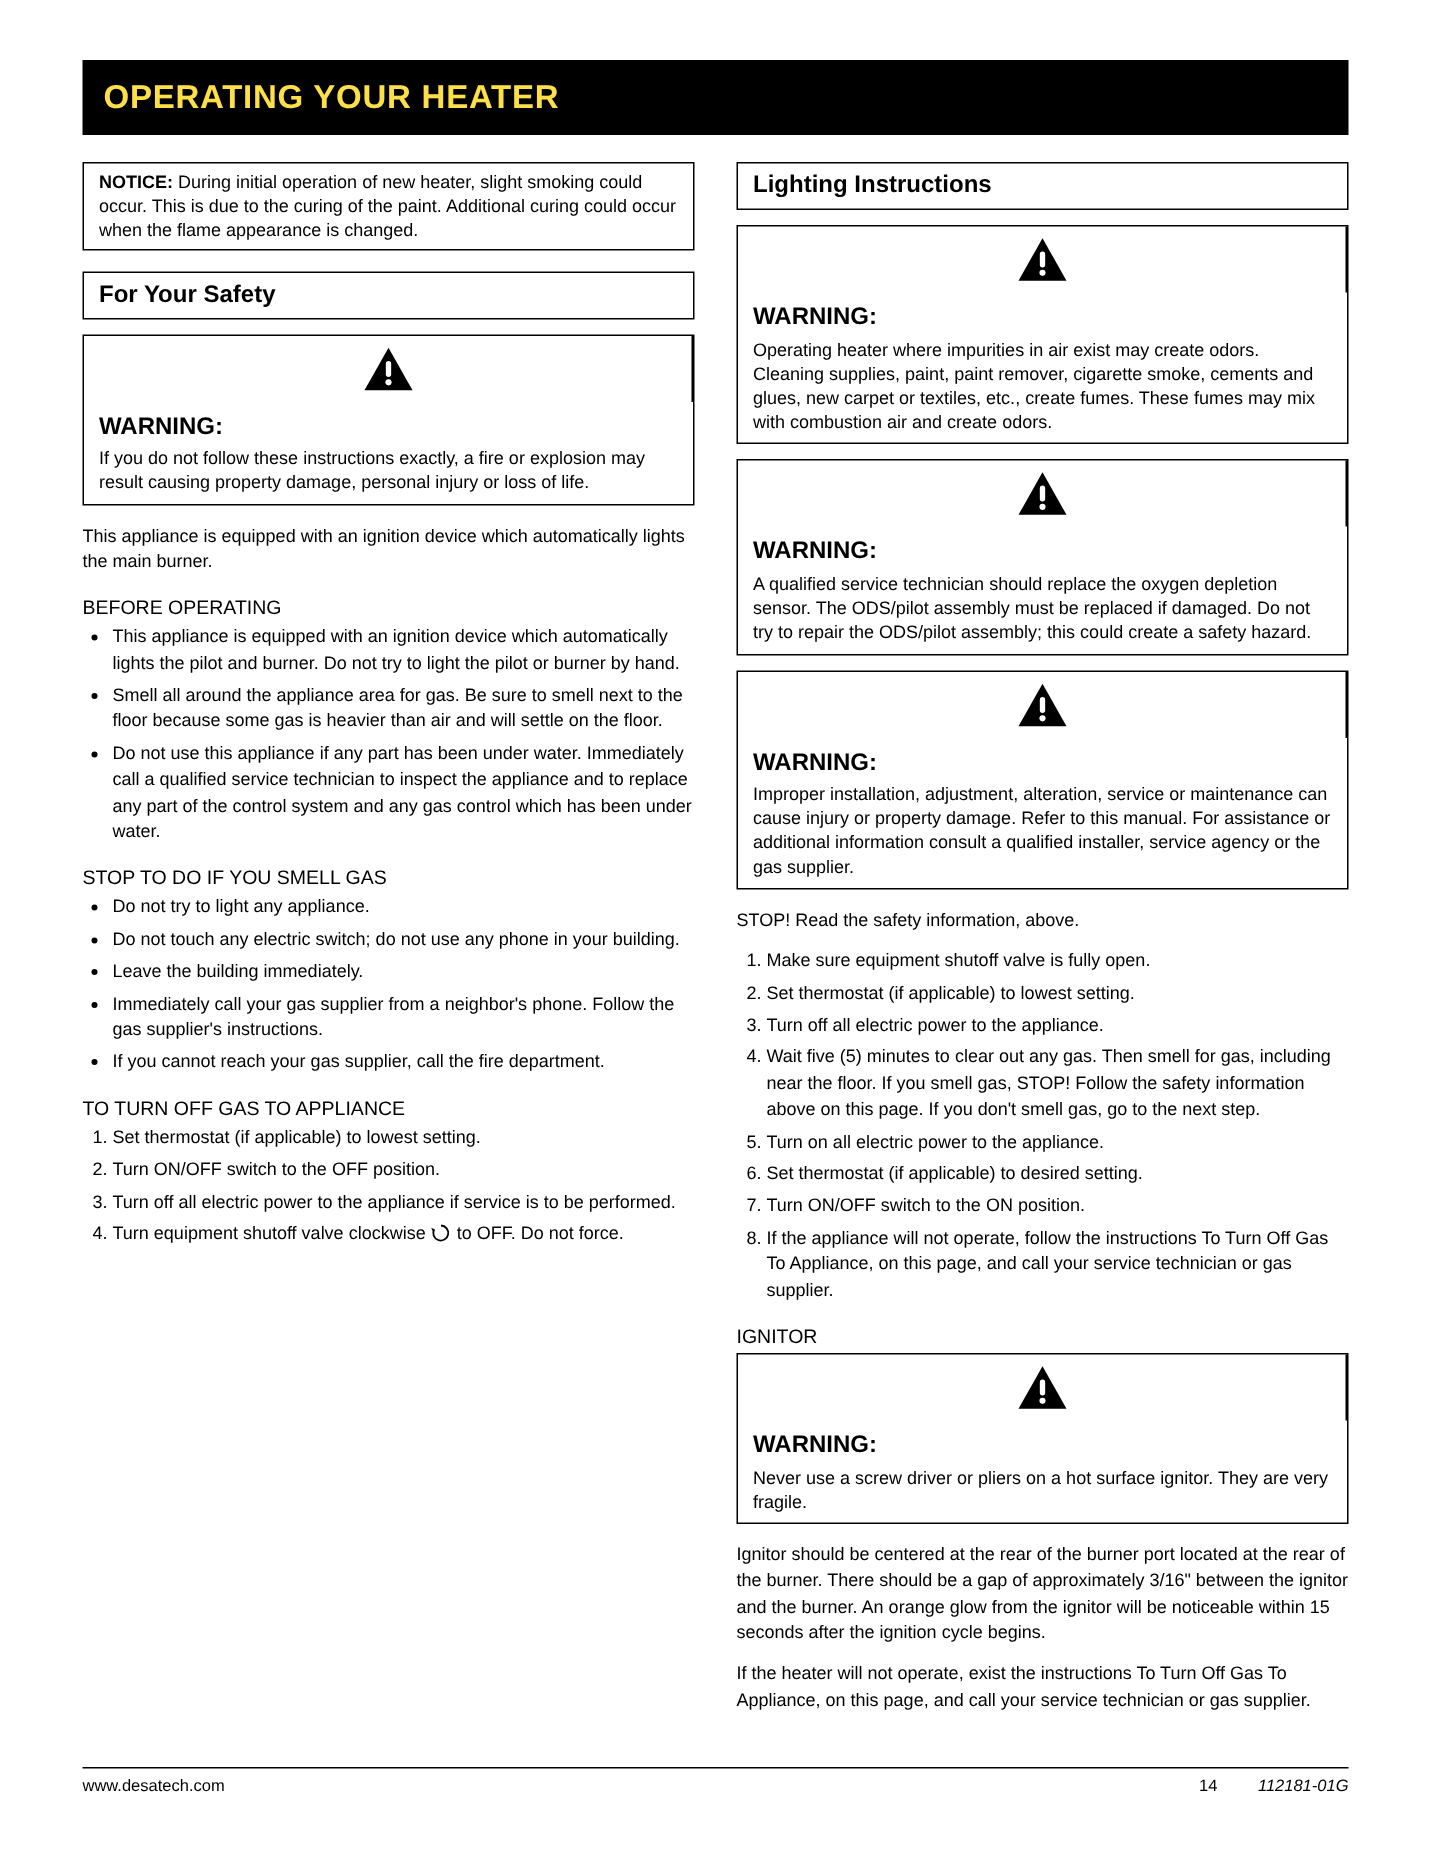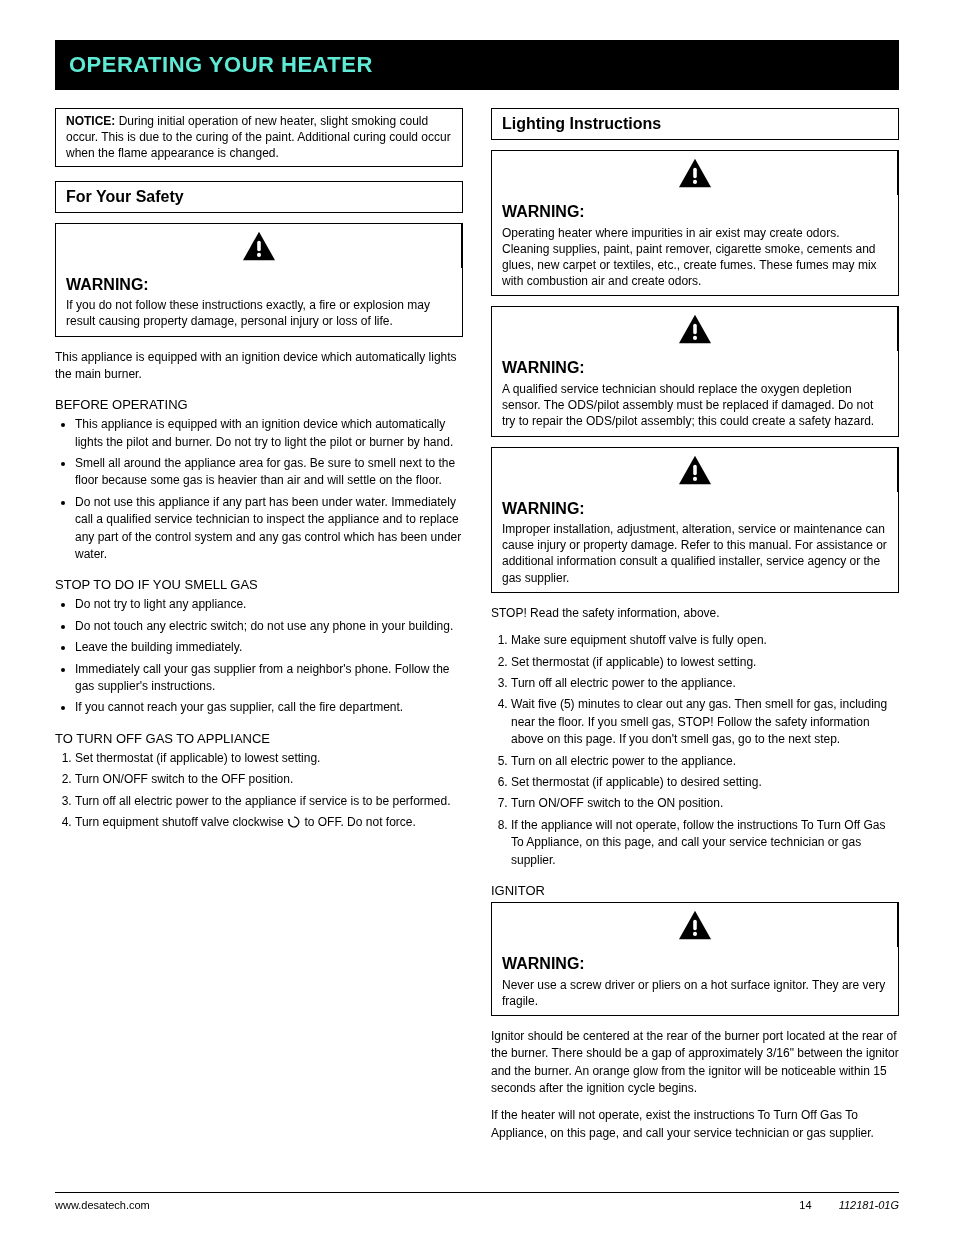--- a/index.html
+++ b/index.html
@@ -9,21 +9,21 @@
     padding: 0;
     width: 954px;
     background: #fff;
     color: #000;
   }
   .page {
     padding: 40px 55px 30px 55px;
   }
   .title-bar {
     background: #000;
-    color: #5eead4;
+    color: #fde047;
     padding: 12px 14px;
     font-size: 22px;
     font-weight: bold;
     letter-spacing: 0.5px;
     margin-bottom: 18px;
   }
   .columns {
     display: flex;
     gap: 28px;
   }
@@ -91,21 +91,21 @@
   ul.bullets, ol.nums {
     font-size: 12px;
     line-height: 1.45;
     margin: 4px 0 10px 0;
     padding-left: 20px;
   }
   ul.bullets li, ol.nums li { margin-bottom: 4px; }
   ol.nums { list-style: decimal; }
   .footer {
     border-top: 1px solid #000;
-    margin-top: 40px;
+    margin-top: 26px;
     padding-top: 6px;
     display: flex;
     justify-content: space-between;
     font-size: 11px;
     text-align: right;
   }
   .footer-right { font-style: italic; }
   .page-num { display:inline-block; margin-right: 24px; font-style: normal;}
 </style>
 </head>

